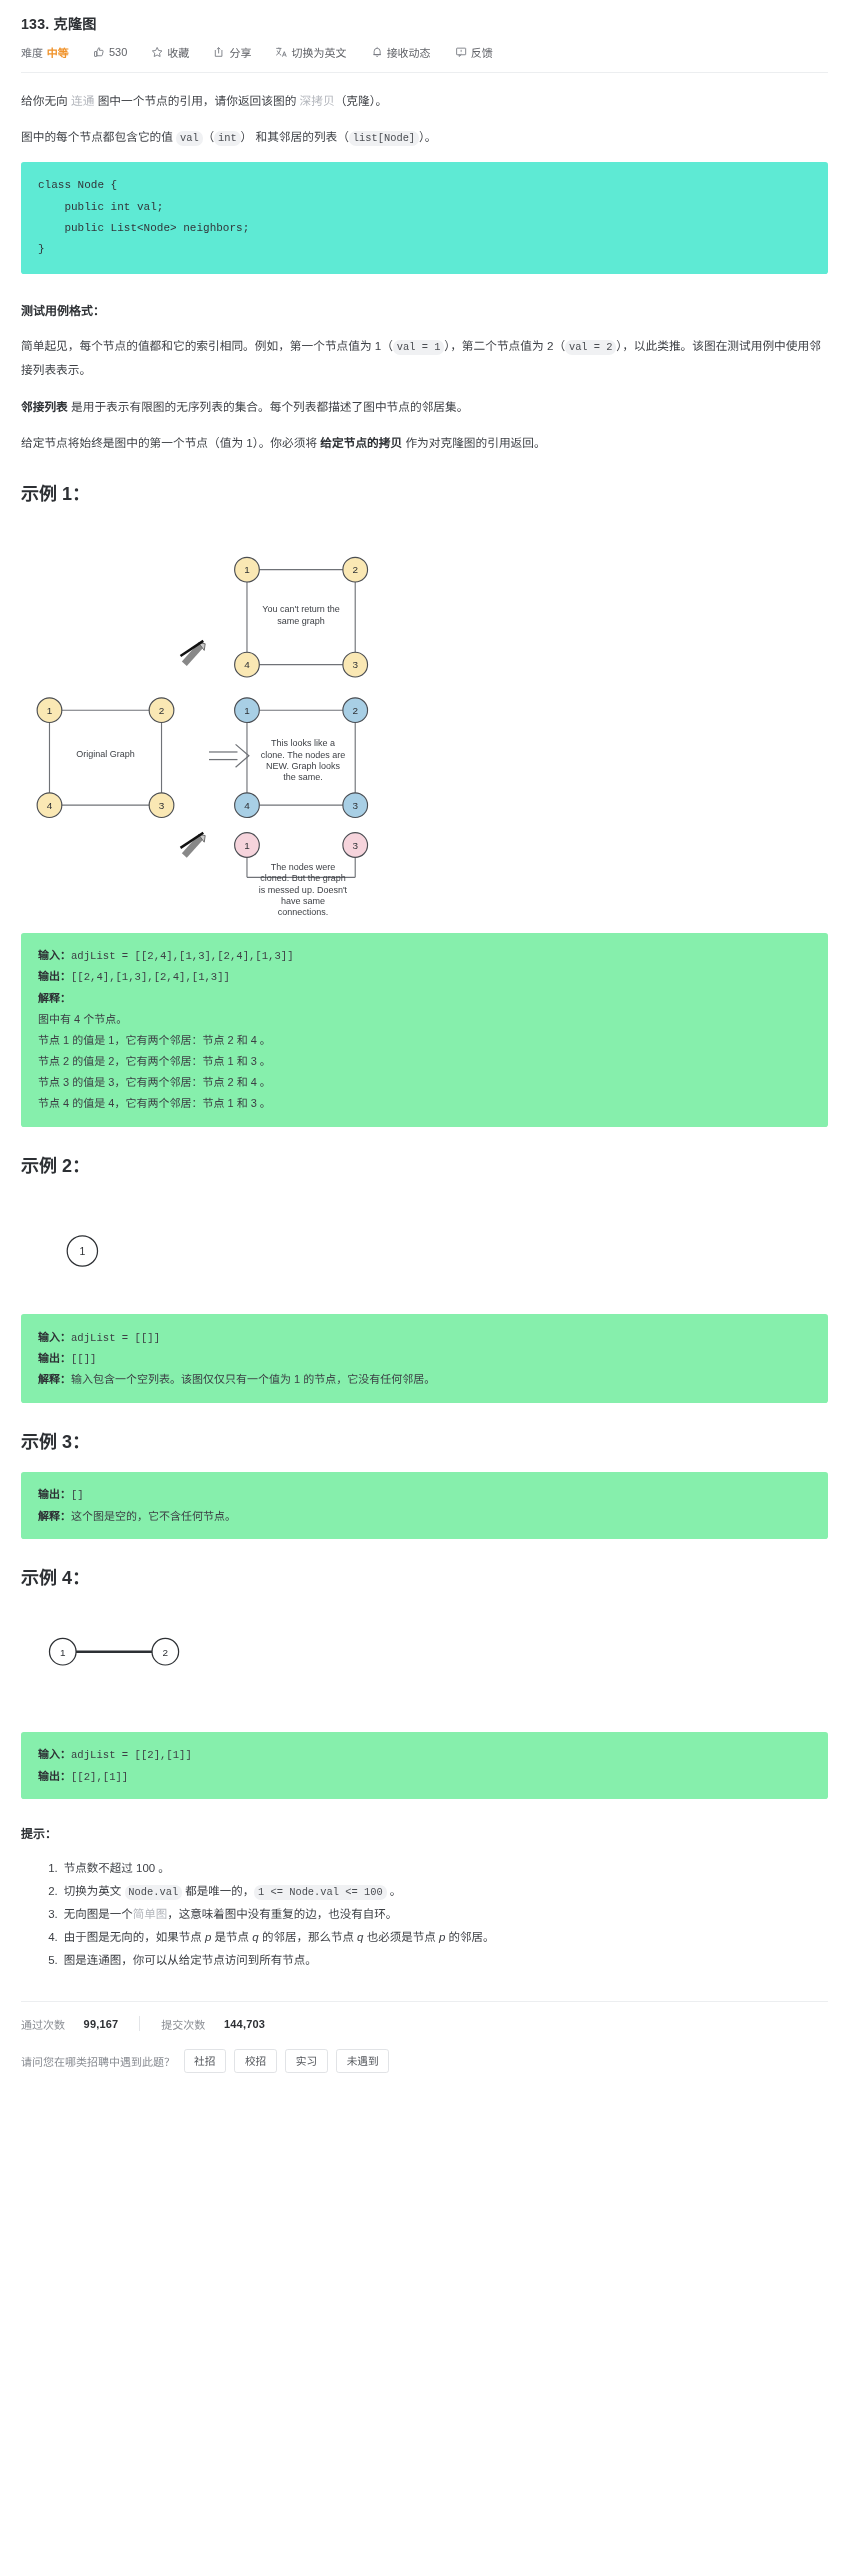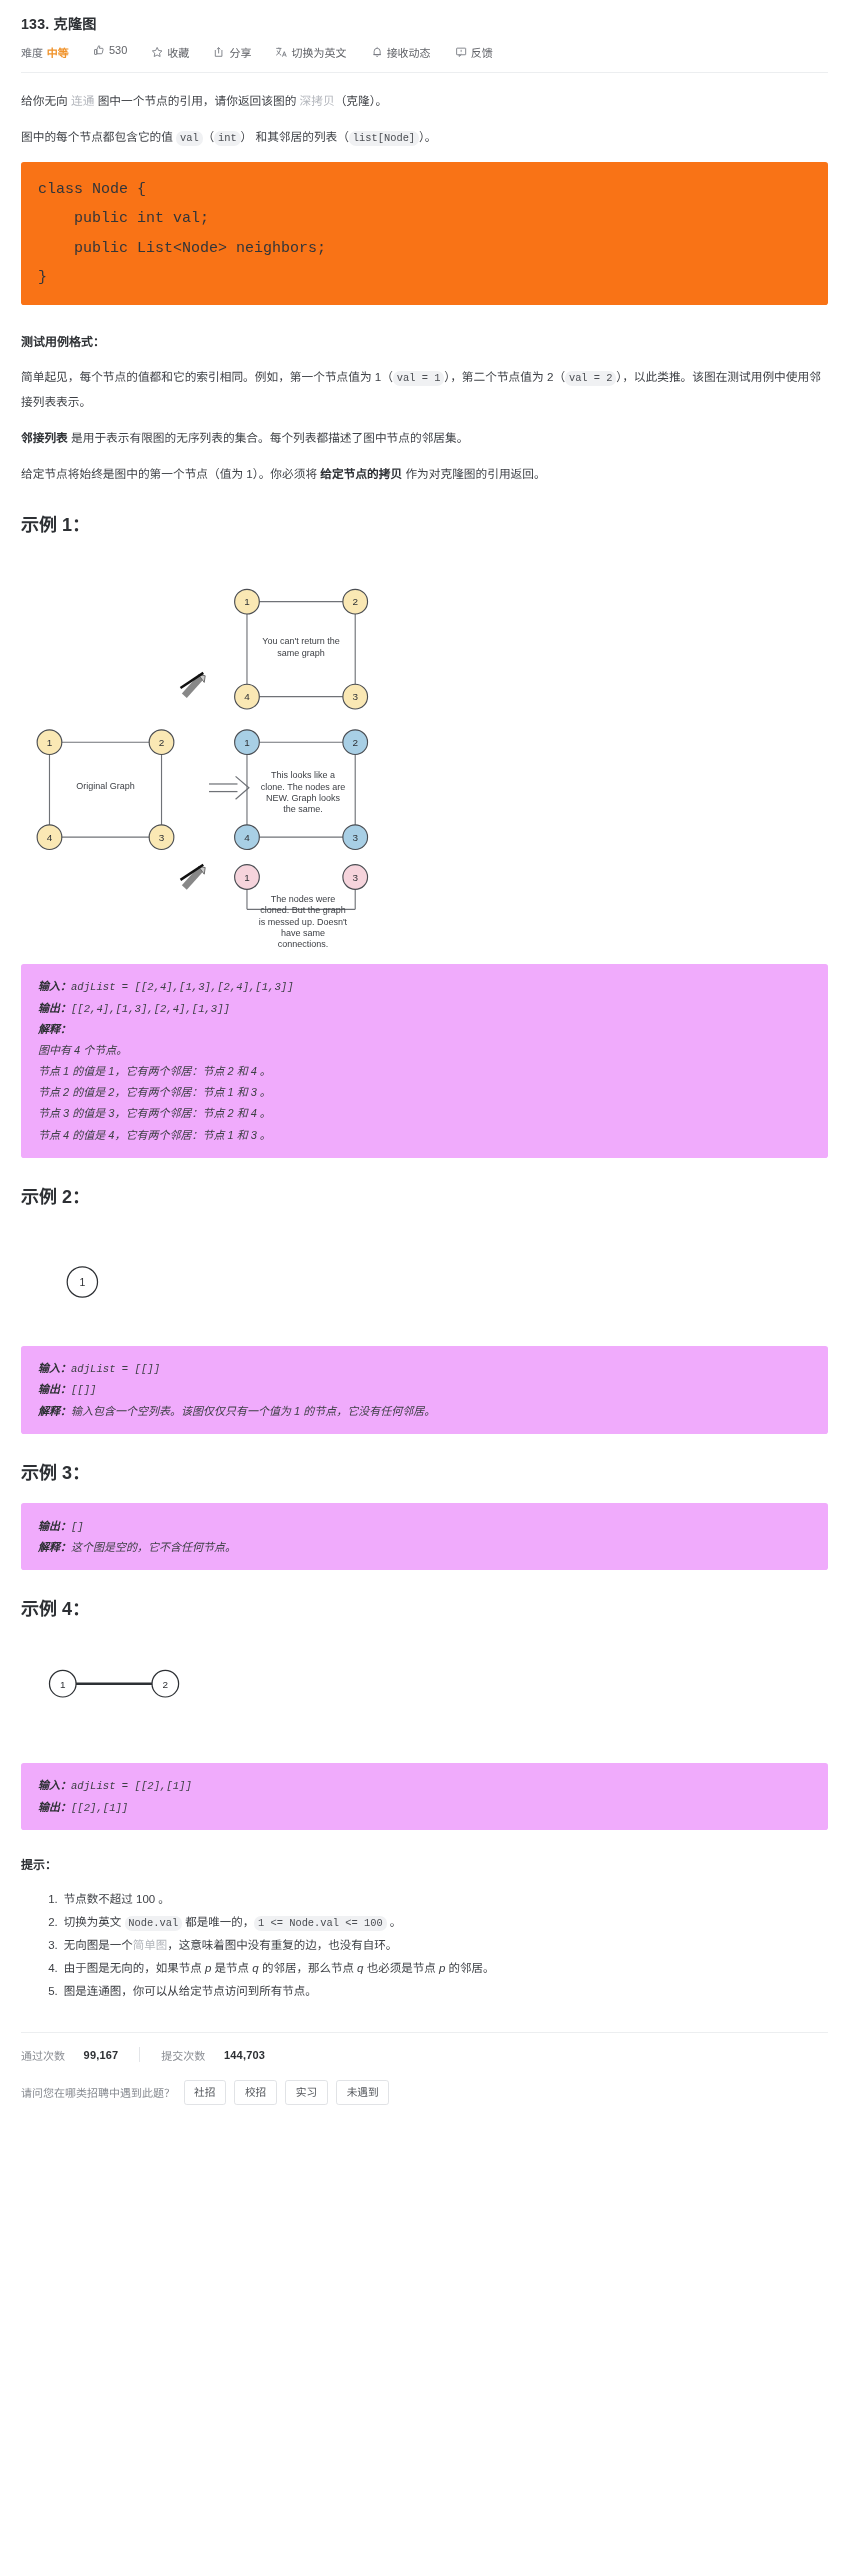--- a/index.html
+++ b/index.html
@@ -9,53 +9,53 @@
     background:#fff;
     font-family:"Liberation Sans","DejaVu Sans",sans-serif;
     color:#333;
     font-size:12.3px;
     -webkit-font-smoothing:antialiased;
   }
   .page { width:849px; padding:13.3px 21px 0 21px; }
 
   
   .title { font-size:14.2px; font-weight:bold; color:#2d3034; letter-spacing:0.2px; margin:0 0 10.4px 0; }
-  .toolbar { display:flex; align-items:flex-start; gap:0; font-size:11px; color:#616368; height:16px; }
+  .toolbar { display:flex; align-items:center; gap:0; font-size:11px; color:#616368; height:16px; }
   .tb-item { display:flex; align-items:center; gap:3.8px; margin-right:24px; white-space:nowrap; }
   .tb-label { color:#70737a; }
   .tb-diff { color:#f0932b; font-weight:bold; }
   .tb-ico { display:inline-block; width:12.3px; height:12.3px; position:relative; flex:none; }
   .tb-ico svg { display:block; width:12.3px; height:12.3px; }
   .hr { height:0.9px; background:#eceef0; margin:12.3px 0 0 0; }
 
   
   .content { padding-top:16px; font-size:11.7px; line-height:2.05; color:#3c3f44; }
   .content p { margin:0 0 12.3px 0; }
   .lk { color:#b4b7bd; }
   .bold { font-weight:bold; color:#2d3034; }
   code.ic {
     font-family:"Liberation Mono","DejaVu Sans Mono",monospace;
     background:#f0f1f3; color:#4a4d52;
     padding:1.4px 3.8px; border-radius:7px; font-size:10.4px;
   }
   pre.block {
-    background:#f97316; border-radius:2.8px;
+    background:#5eead4; border-radius:2.8px;
     margin:5.7px 0 25px 0; padding:13.3px 17px;
     font-family:"Liberation Mono","DejaVu Sans Mono",monospace;
-    font-size:15px; line-height:1.95; color:#32353a;
+    font-size:11px; line-height:1.95; color:#32353a;
     white-space:pre; overflow:hidden;
   }
   h4.sec { font-size:12px; font-weight:bold; color:#2d3034; margin:23px 0 10.4px 0; }
   .ex-title { font-size:18px; font-weight:bold; color:#2d3034; margin:21px 0 11.4px 0; }
 
   
   .exbox {
-    background:#f0abfc; border-radius:2.8px;
+    background:#86efac; border-radius:2.8px;
     padding:12.3px 17px; margin:9.5px 0 3.8px 0;
-    font-size:11px; line-height:1.92; color:#3c3f44;font-style:italic;
+    font-size:11px; line-height:1.92; color:#3c3f44;
   }
   .exbox .k { font-weight:bold; color:#2d3034; }
   .mono { font-family:"Liberation Mono","DejaVu Sans Mono",monospace; font-size:10.6px; }
 
   
   .figwrap { position:relative; width:100%; }
   .figwrap svg { display:block; }
 
   
   ol.hints { margin:5.7px 0 0 0; padding-left:40px; font-size:11.5px; line-height:2.0; color:#3c3f44; }

